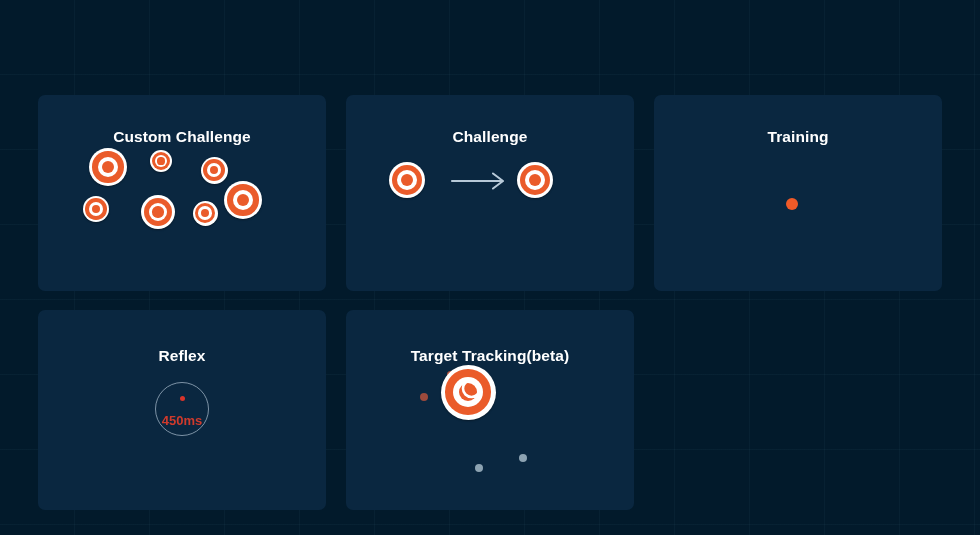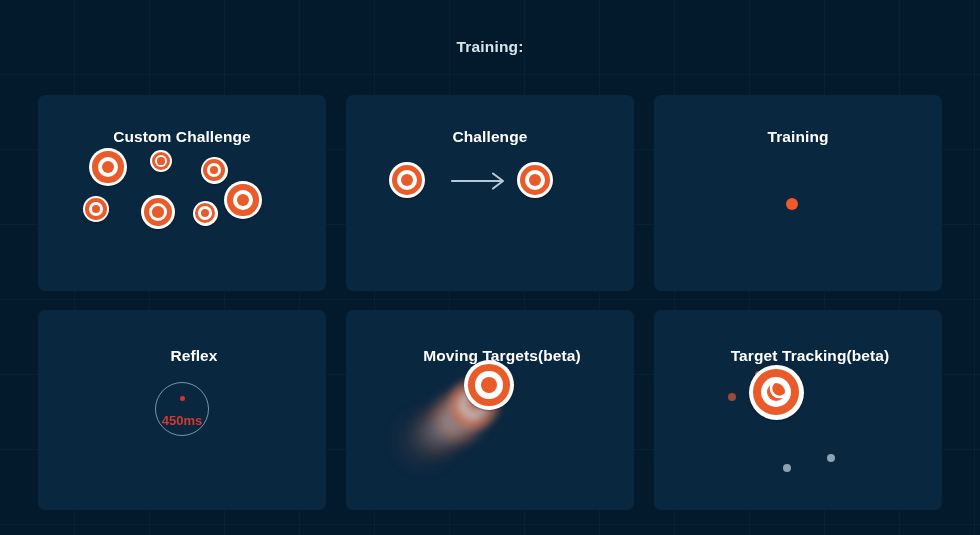--- a/index.html
+++ b/index.html
@@ -65,21 +65,21 @@
     left: 0;
     width: 100%;
     text-align: center;
     font-size: 15.5px;
     font-weight: 700;
     color: #ffffff;
     letter-spacing: 0.1px;
   }
 
   .card-row1 .card-title { top: 33px; }
-  .card-row2 .card-title { top: 37px; margin-left: 12px; }
+  .card-row2 .card-title { top: 37px; }
 
   .art {
     position: absolute;
     inset: 0;
   }
 
   
   .target {
     position: absolute;
     border-radius: 50%;
@@ -161,21 +161,20 @@
   
   .arrow-wrap {
     position: absolute;
   }
 </style>
 </head>
 <body>
 
 <div id="page-root">
 
-  <div id="page-title">Training:</div>
 
   <div id="cards-grid">
 
     <div class="card card-row1">
       <div class="card-title">Custom Challenge</div>
       <div class="art">
         <div class="target" style="left:70px;top:72px;width:38px;height:38px;margin-left:-19px;margin-top:-19px;">
             <span class="bull"></span>
           </div>
         <div class="target" style="left:123px;top:66px;width:22px;height:22px;margin-left:-11px;margin-top:-11px;">
@@ -226,42 +225,20 @@
 
     <div class="card card-row2">
       <div class="card-title">Reflex</div>
       <div class="art">
         <div class="reflex-ring" style="left:144px;top:99px;margin-left:-27px;margin-top:-27px;"></div>
         <div class="reflex-dot" style="left:144px;top:88px;margin-left:-2.5px;margin-top:-2.5px;"></div>
         <div class="reflex-time" style="left:144px;top:103px;transform:translateX(-50%);">450ms</div>
       </div>
     </div>
 
-    <div class="card card-row2">
-      <div class="card-title">Moving Targets(beta)</div>
-      <div class="art">
-
-        <div class="trail-ghost" style="left:78px;top:130px;width:58px;height:58px;margin-left:-29px;margin-top:-29px;
-                    background:radial-gradient(circle, rgba(255,255,255,0.14) 0%, rgba(234,91,42,0.10) 45%, rgba(234,91,42,0) 72%);
-                    filter:blur(9px);"></div>
-        <div class="trail-ghost" style="left:96px;top:119px;width:54px;height:54px;margin-left:-27px;margin-top:-27px;
-                    background:radial-gradient(circle, rgba(255,255,255,0.30) 0%, rgba(255,255,255,0.22) 30%, rgba(234,91,42,0.22) 55%, rgba(234,91,42,0) 76%);
-                    filter:blur(7px);"></div>
-        <div class="trail-ghost" style="left:113px;top:107px;width:52px;height:52px;margin-left:-26px;margin-top:-26px;
-                    background:radial-gradient(circle, rgba(234,91,42,0.48) 0%, rgba(255,255,255,0.40) 34%, rgba(234,91,42,0.42) 58%, rgba(255,255,255,0.22) 76%, rgba(234,91,42,0) 92%);
-                    filter:blur(5.5px);"></div>
-        <div class="trail-ghost" style="left:128px;top:94px;width:50px;height:50px;margin-left:-25px;margin-top:-25px;
-                    background:radial-gradient(circle, rgba(234,91,42,0.62) 0%, rgba(255,255,255,0.58) 34%, rgba(234,91,42,0.60) 58%, rgba(255,255,255,0.42) 78%, rgba(234,91,42,0) 95%);
-                    filter:blur(3.6px);"></div>
-
-        <div class="target" style="left:143px;top:75px;width:50px;height:50px;margin-left:-25px;margin-top:-25px;">
-            <span class="bull"></span>
-          </div>
-      </div>
-    </div>
 
     <div class="card card-row2">
       <div class="card-title">Target Tracking(beta)</div>
       <div class="art">
         <div class="sat" style="left:104px;top:64px;width:7px;height:7px;margin-left:-3.5px;margin-top:-3.5px;background:#b9553f;"></div>
         <div class="sat" style="left:78px;top:87px;width:8px;height:8px;margin-left:-4px;margin-top:-4px;background:#9c4a3c;"></div>
         <div class="sat" style="left:177px;top:148px;width:8px;height:8px;margin-left:-4px;margin-top:-4px;background:#8da3b2;"></div>
         <div class="sat" style="left:133px;top:158px;width:8px;height:8px;margin-left:-4px;margin-top:-4px;background:#8da3b2;"></div>
         <div class="target" style="left:122px;top:82px;width:55px;height:55px;margin-left:-27.5px;margin-top:-27.5px;">
           <span class="bull"></span>

